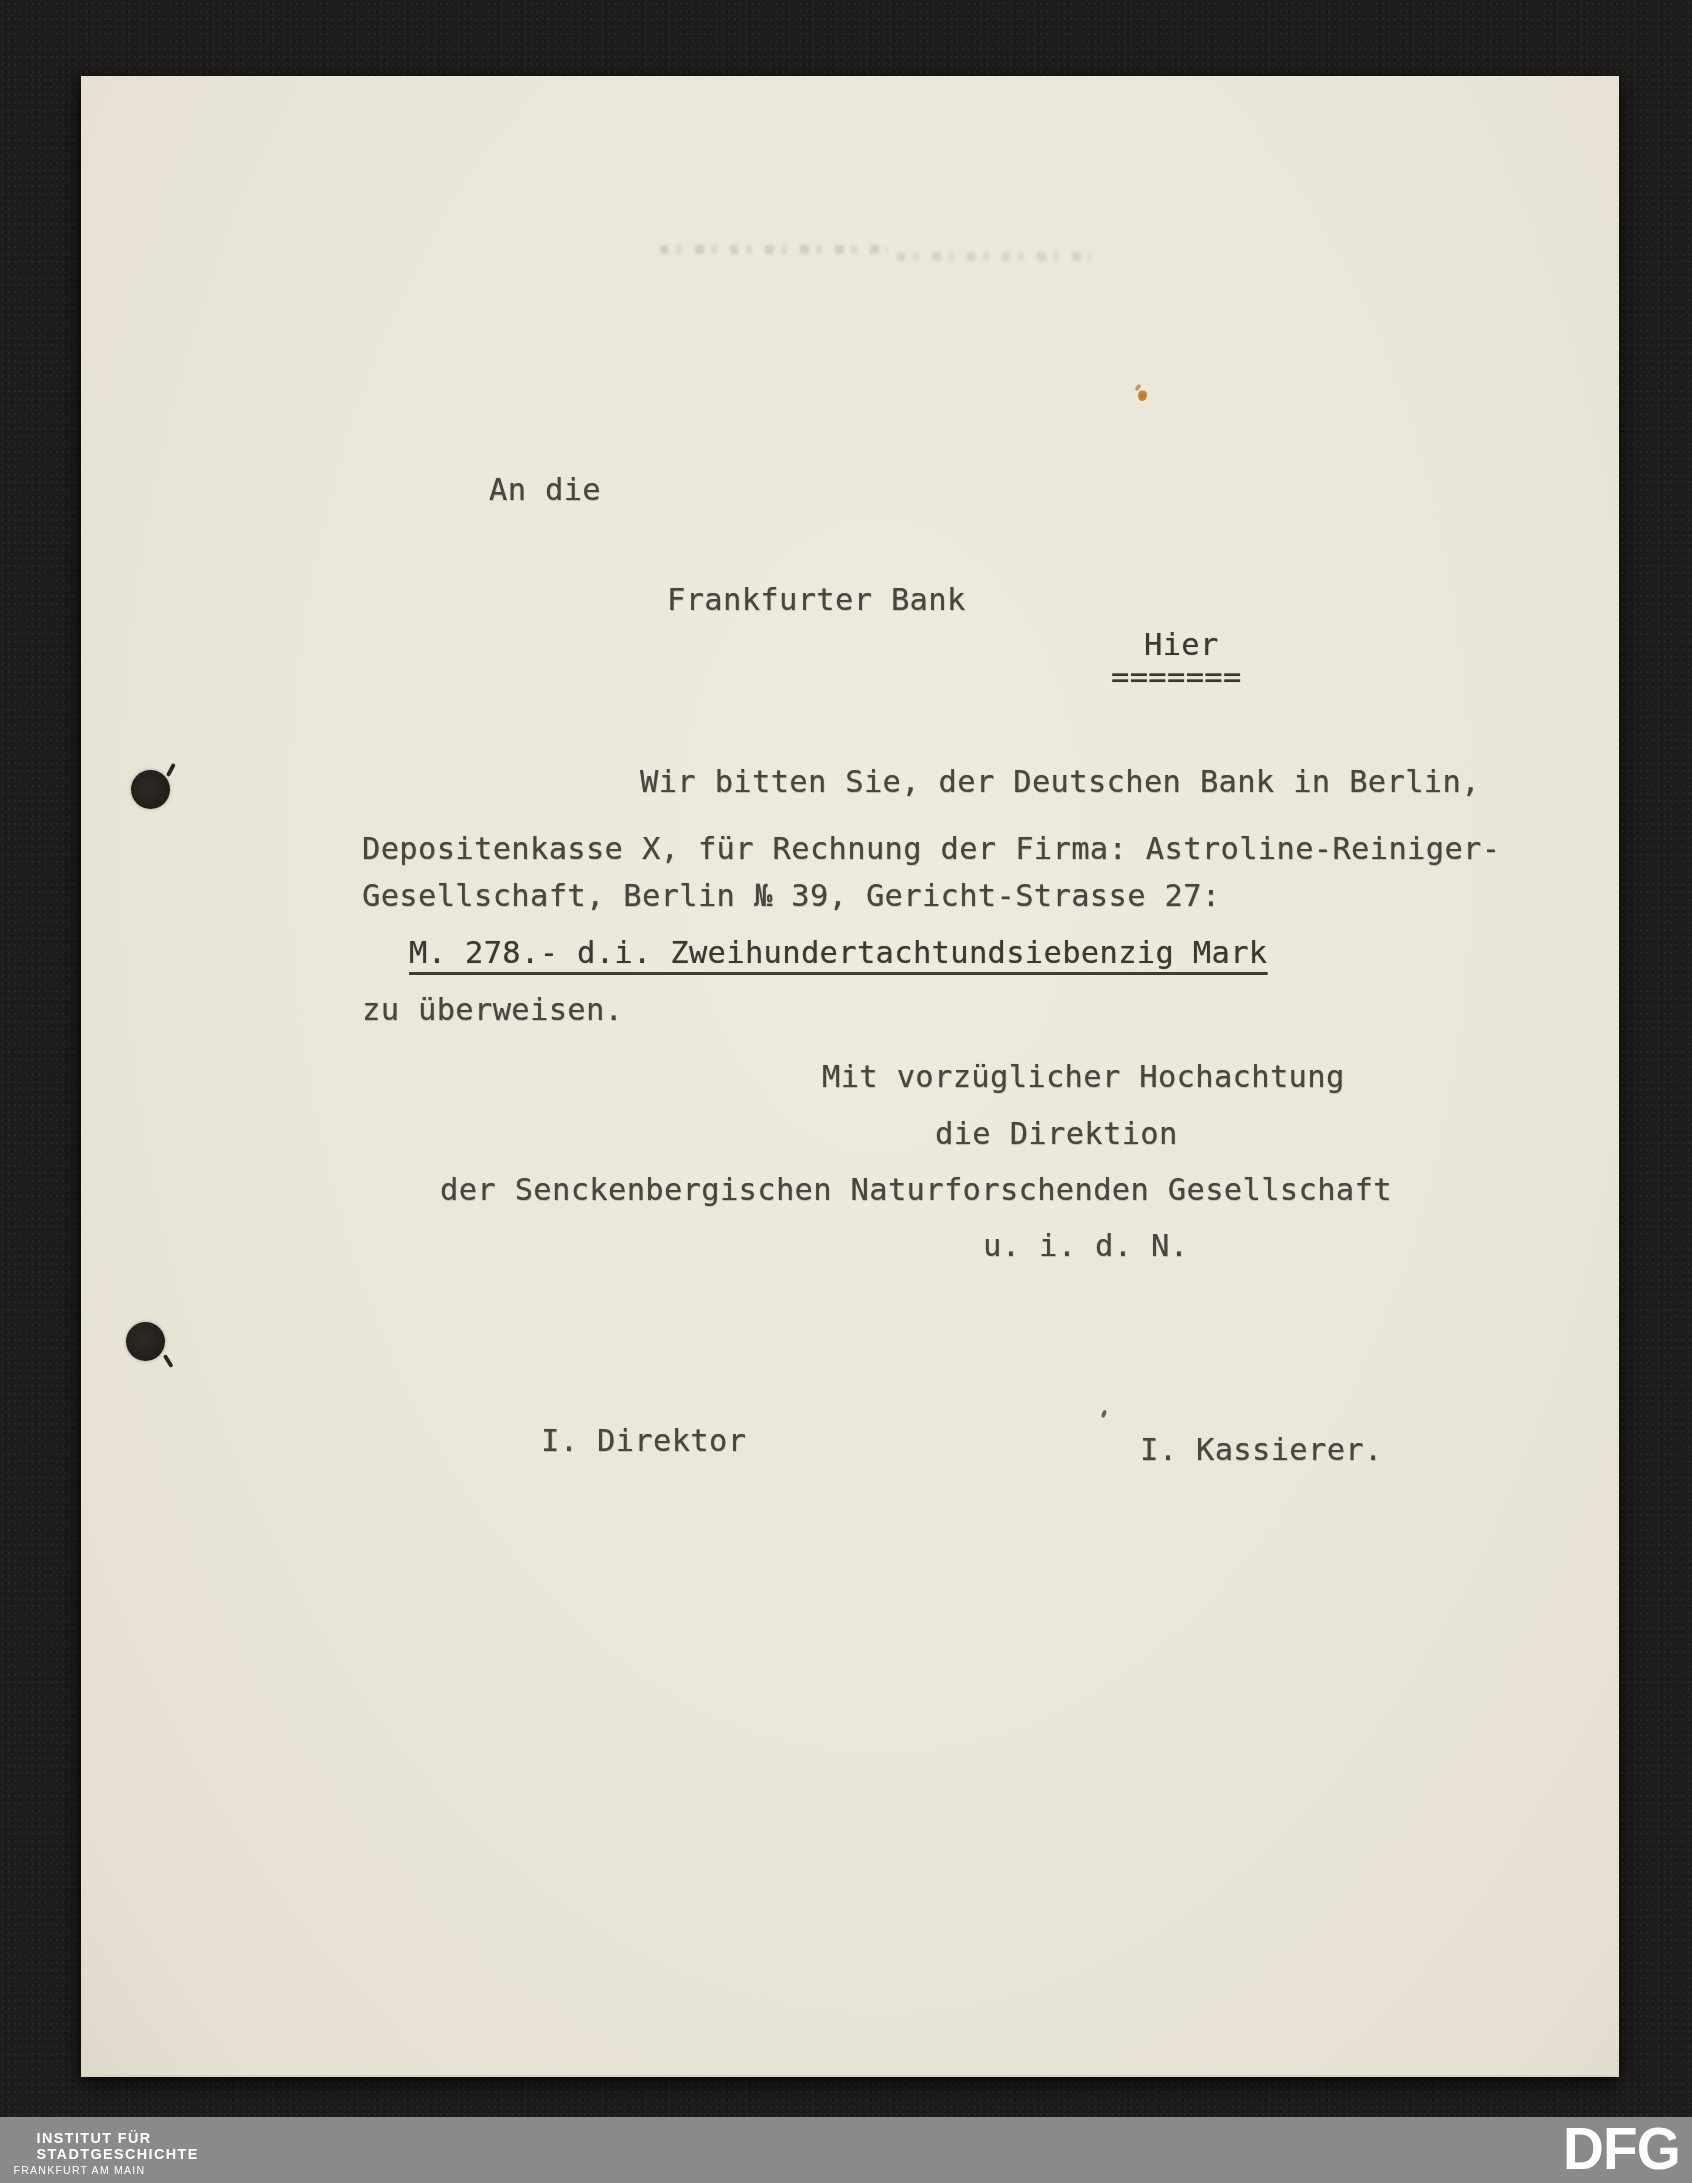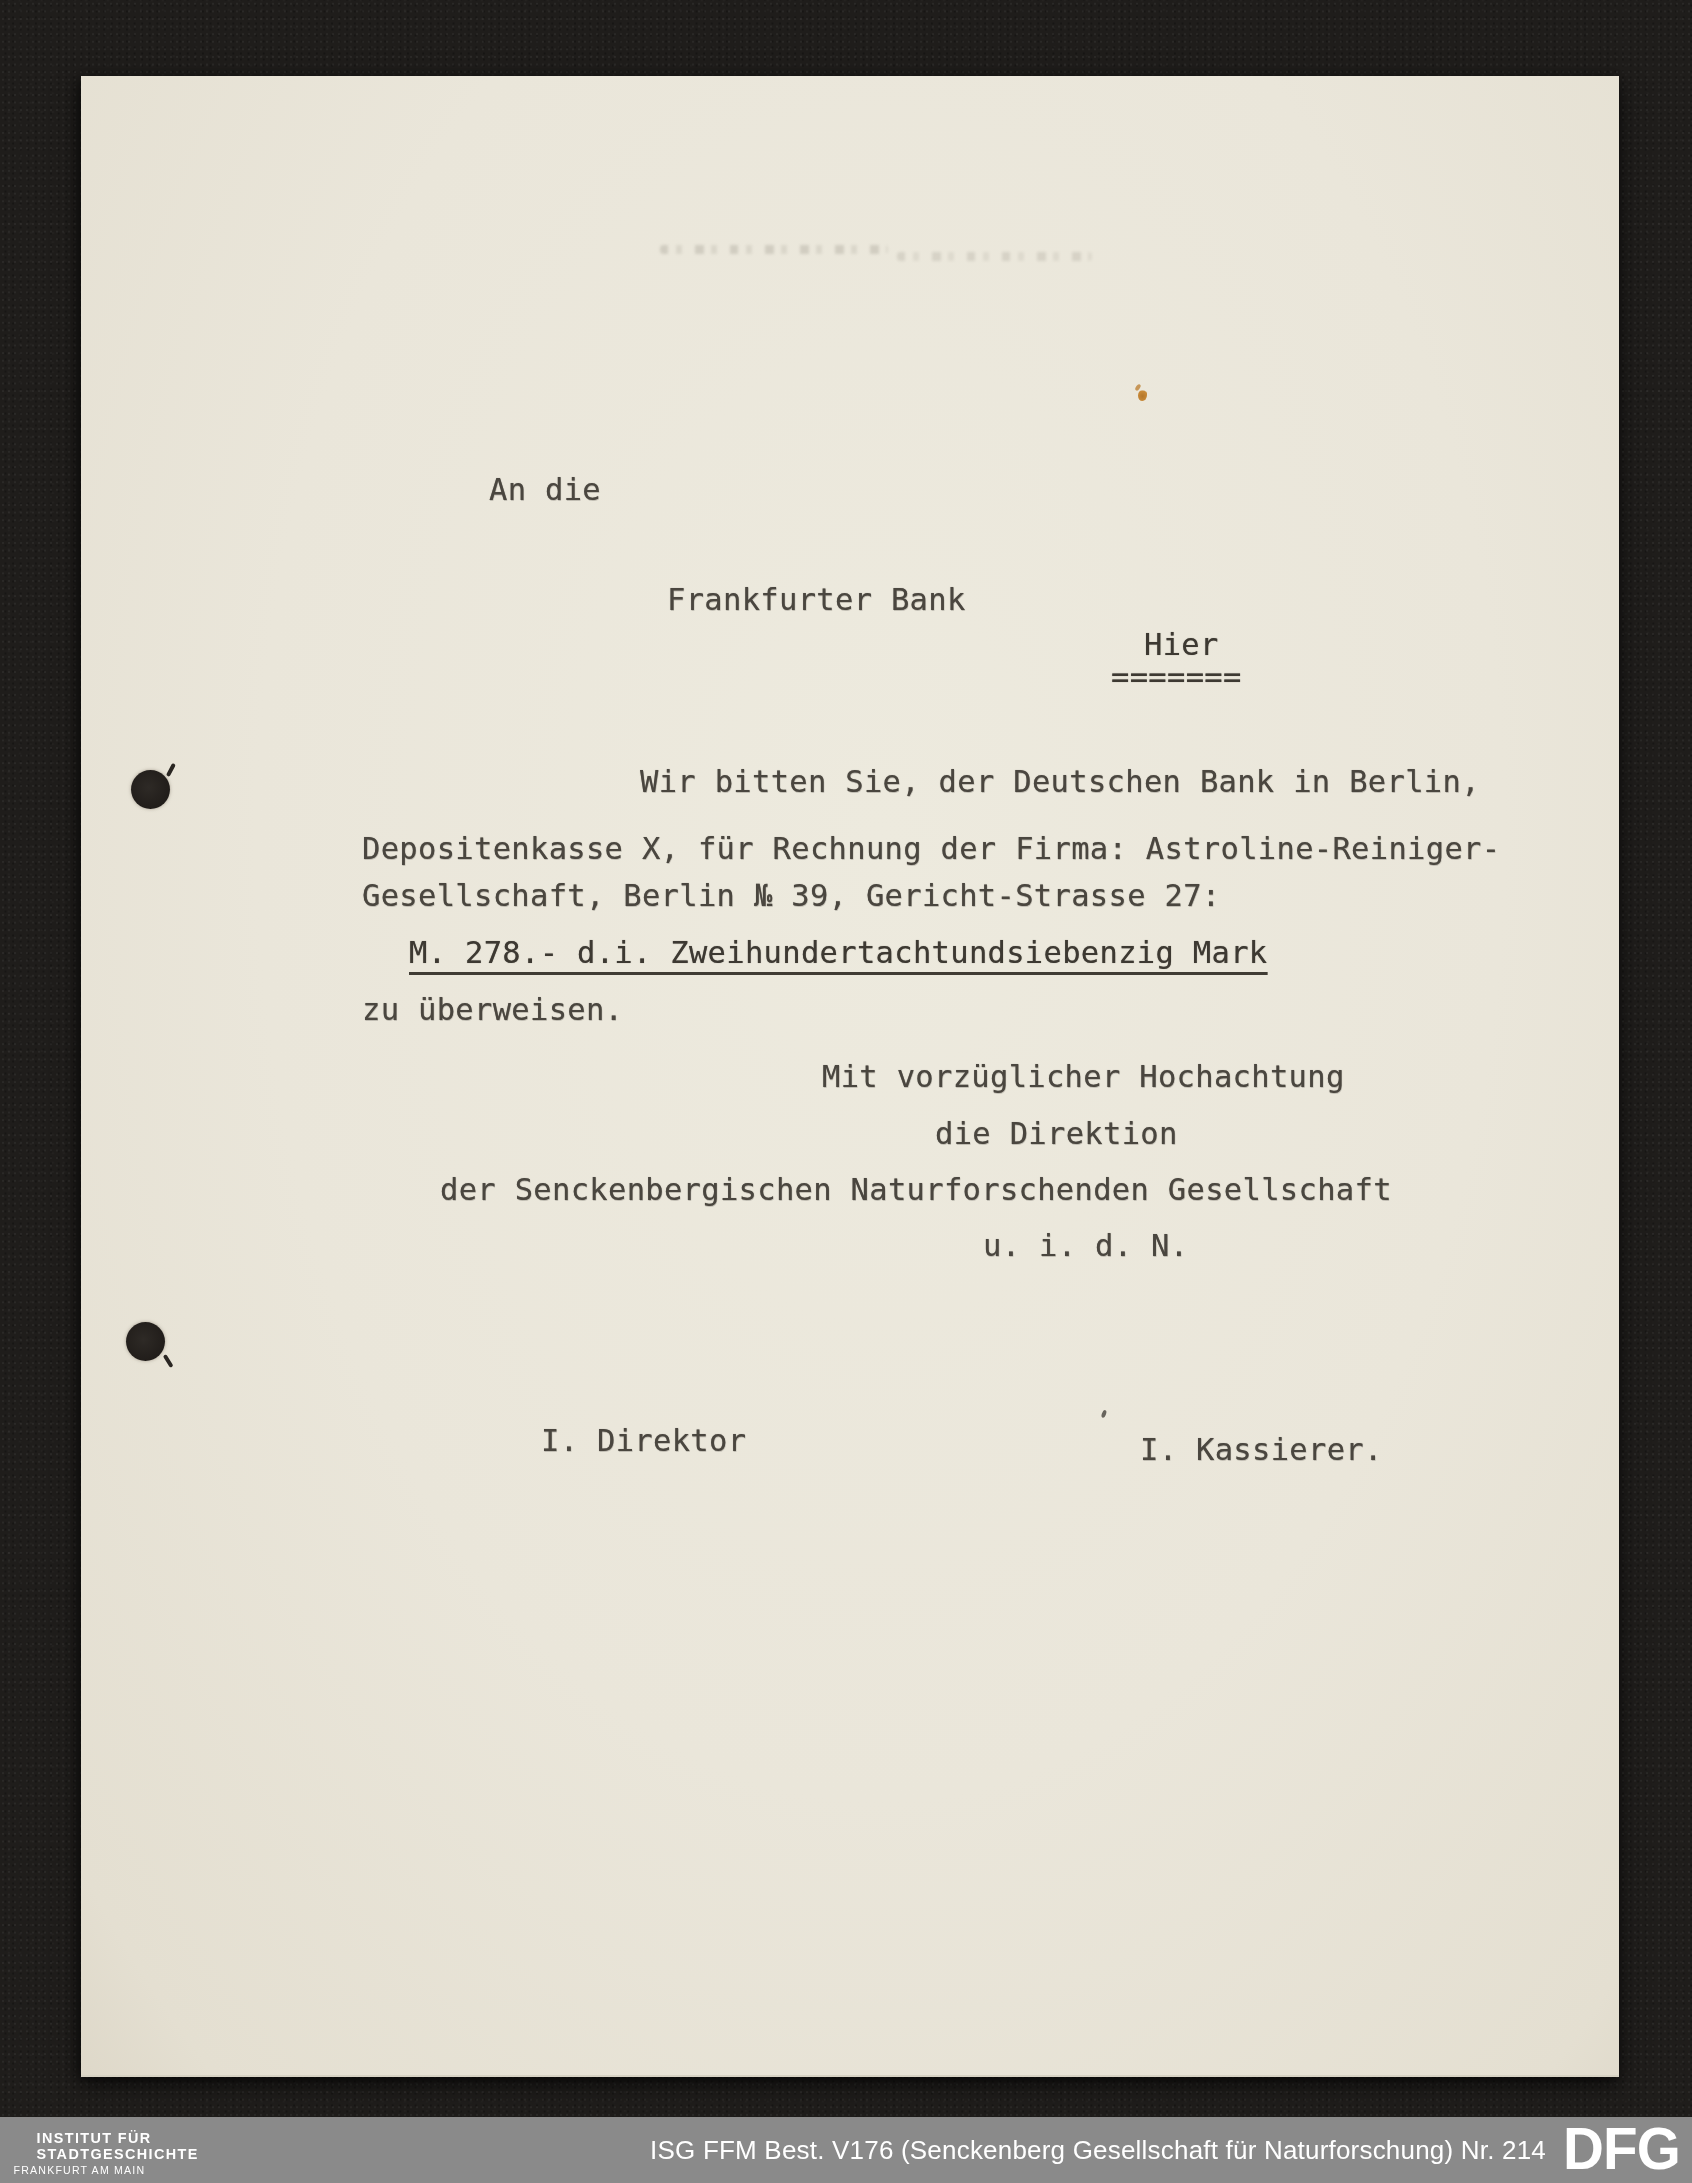--- a/index.html
+++ b/index.html
@@ -139,18 +139,17 @@
     <div class="tw" style="left:460px; top:1350px;">I. Direktor</div>
     <div class="tw" style="left:1059px; top:1359px;">I. Kassierer.</div>
   </div>
 
   <div class="footer-bar">
     <div class="inst-logo">
       <div class="l1">Institut für</div>
       <div class="l2">Stadtgeschichte</div>
       <div class="l3">Frankfurt am Main</div>
     </div>
-    <div class="ref-text">ISG FFM Best. V176 (Senckenberg Gesellschaft für Naturforschung) Nr. 214</div>
     <div class="dfg-logo">DFG</div>
   </div>
 
 </div>
 
 
 </body></html>

